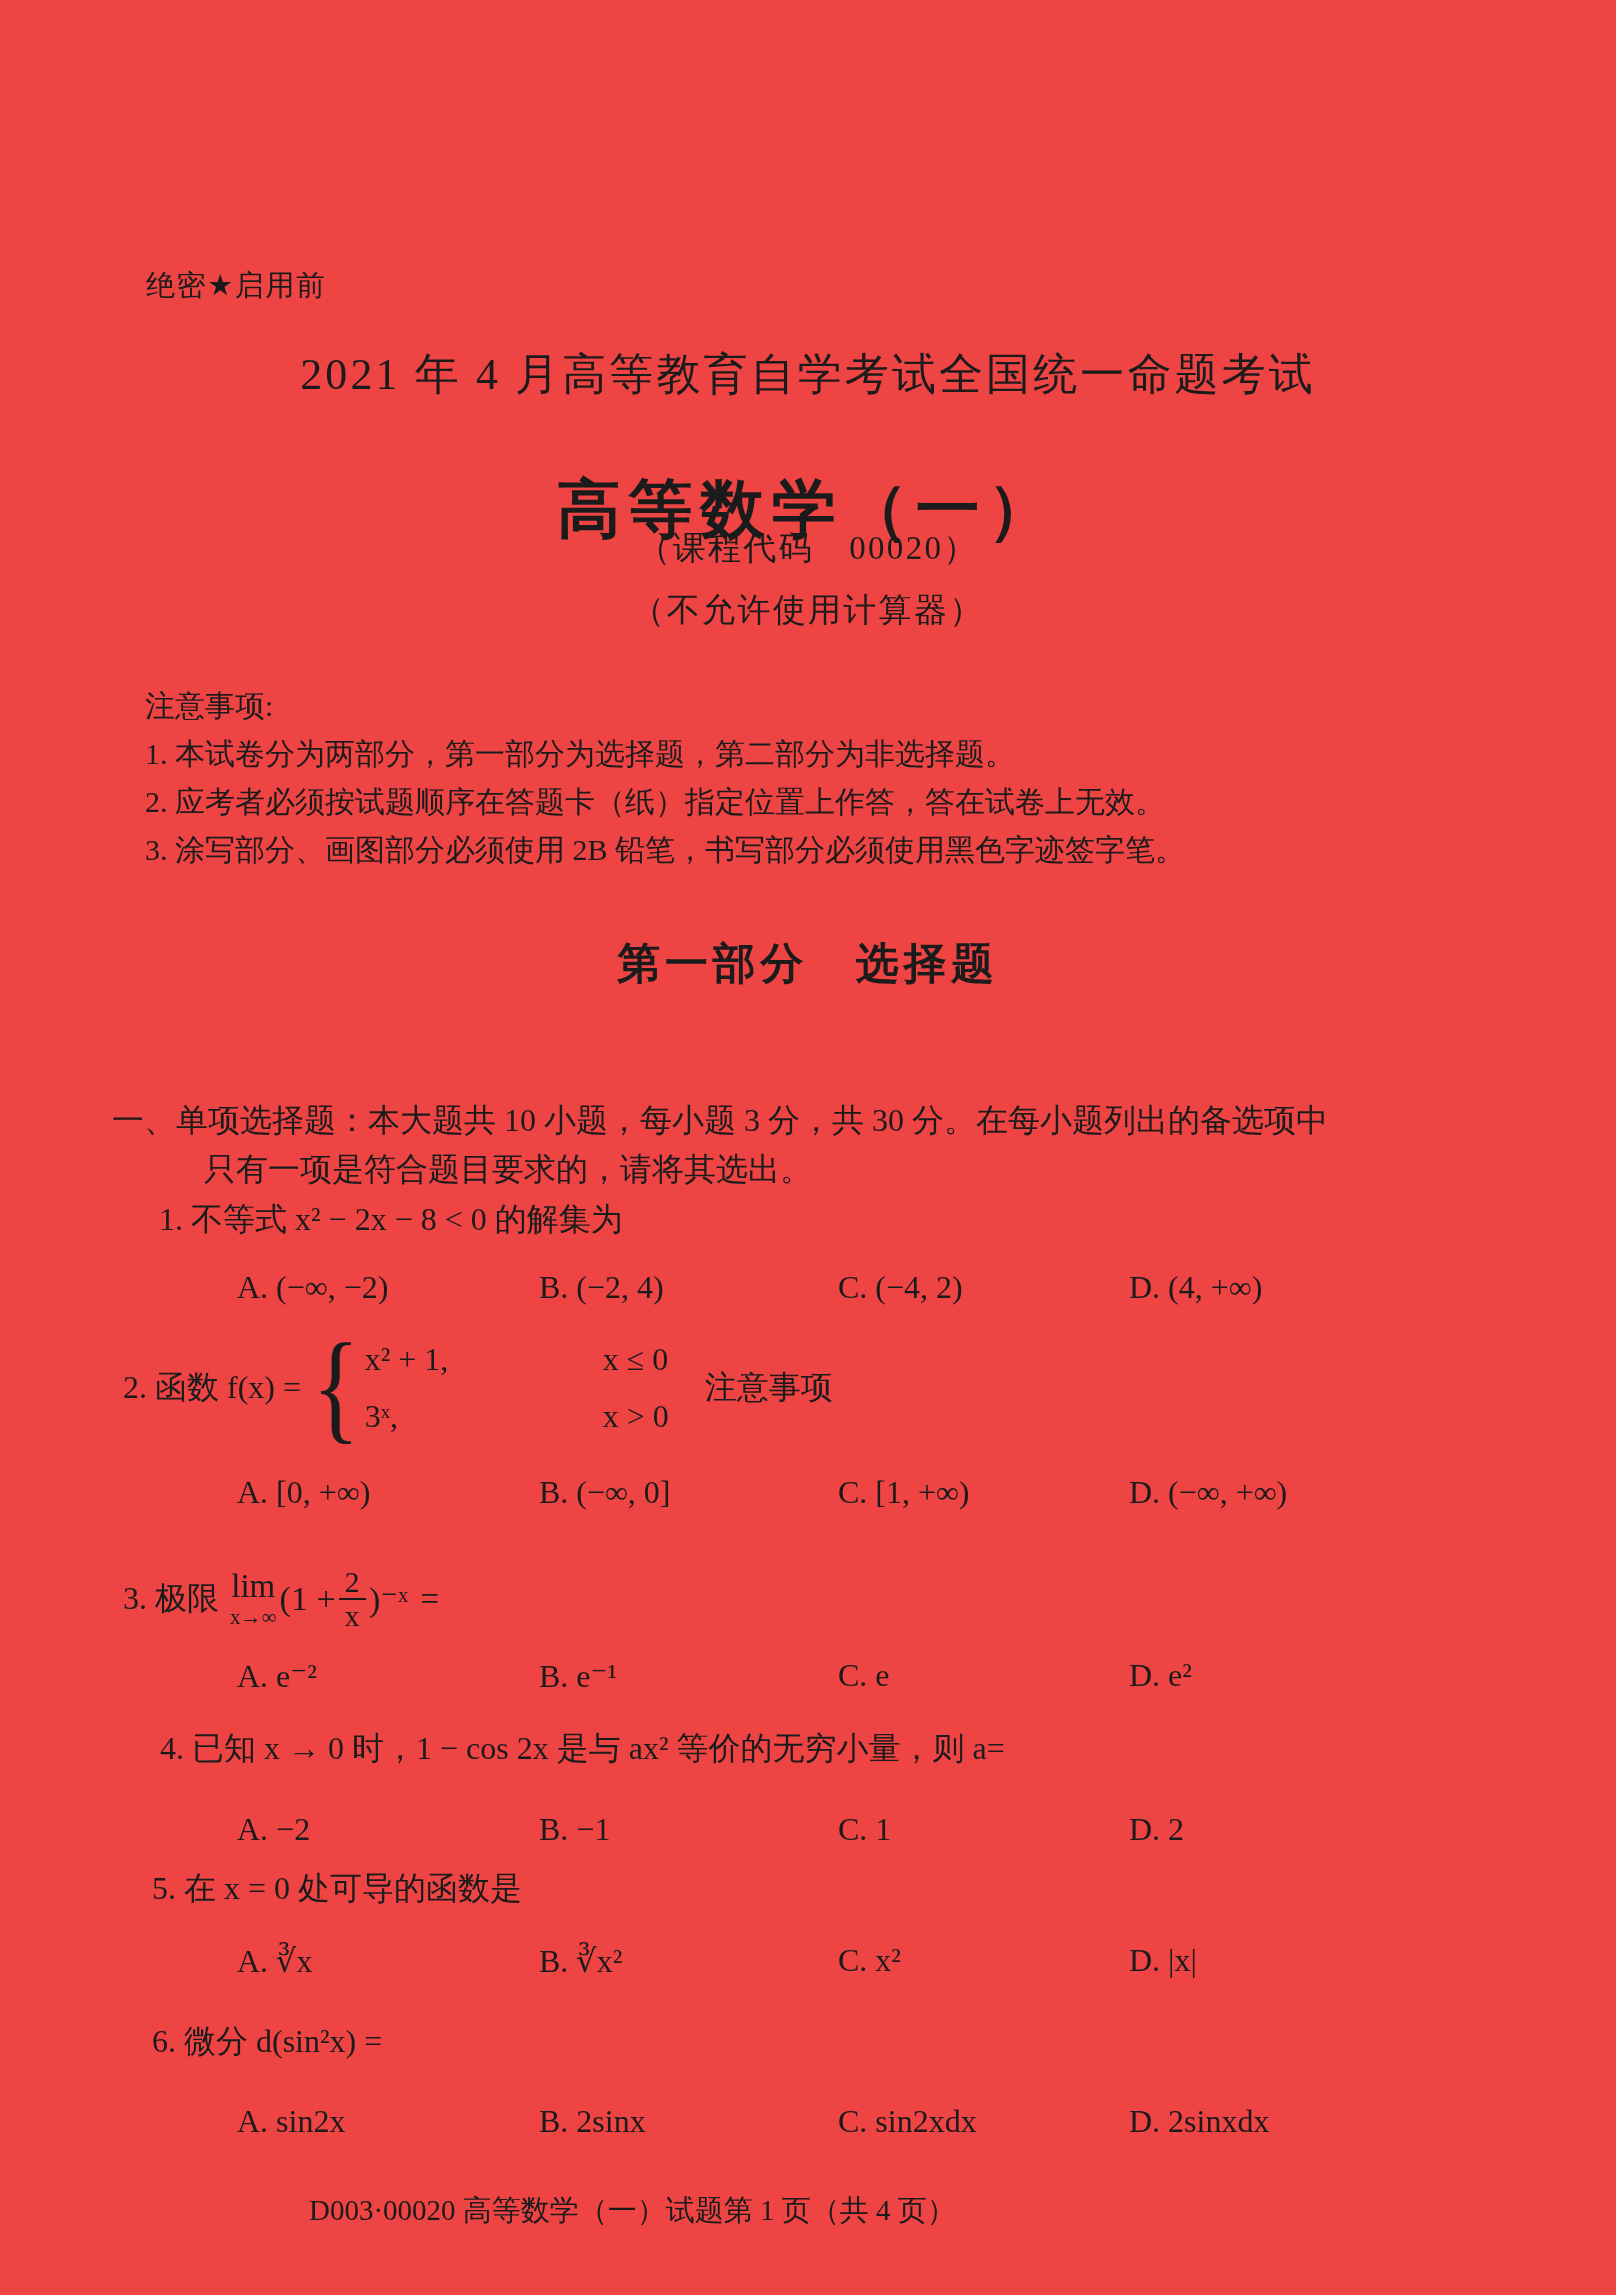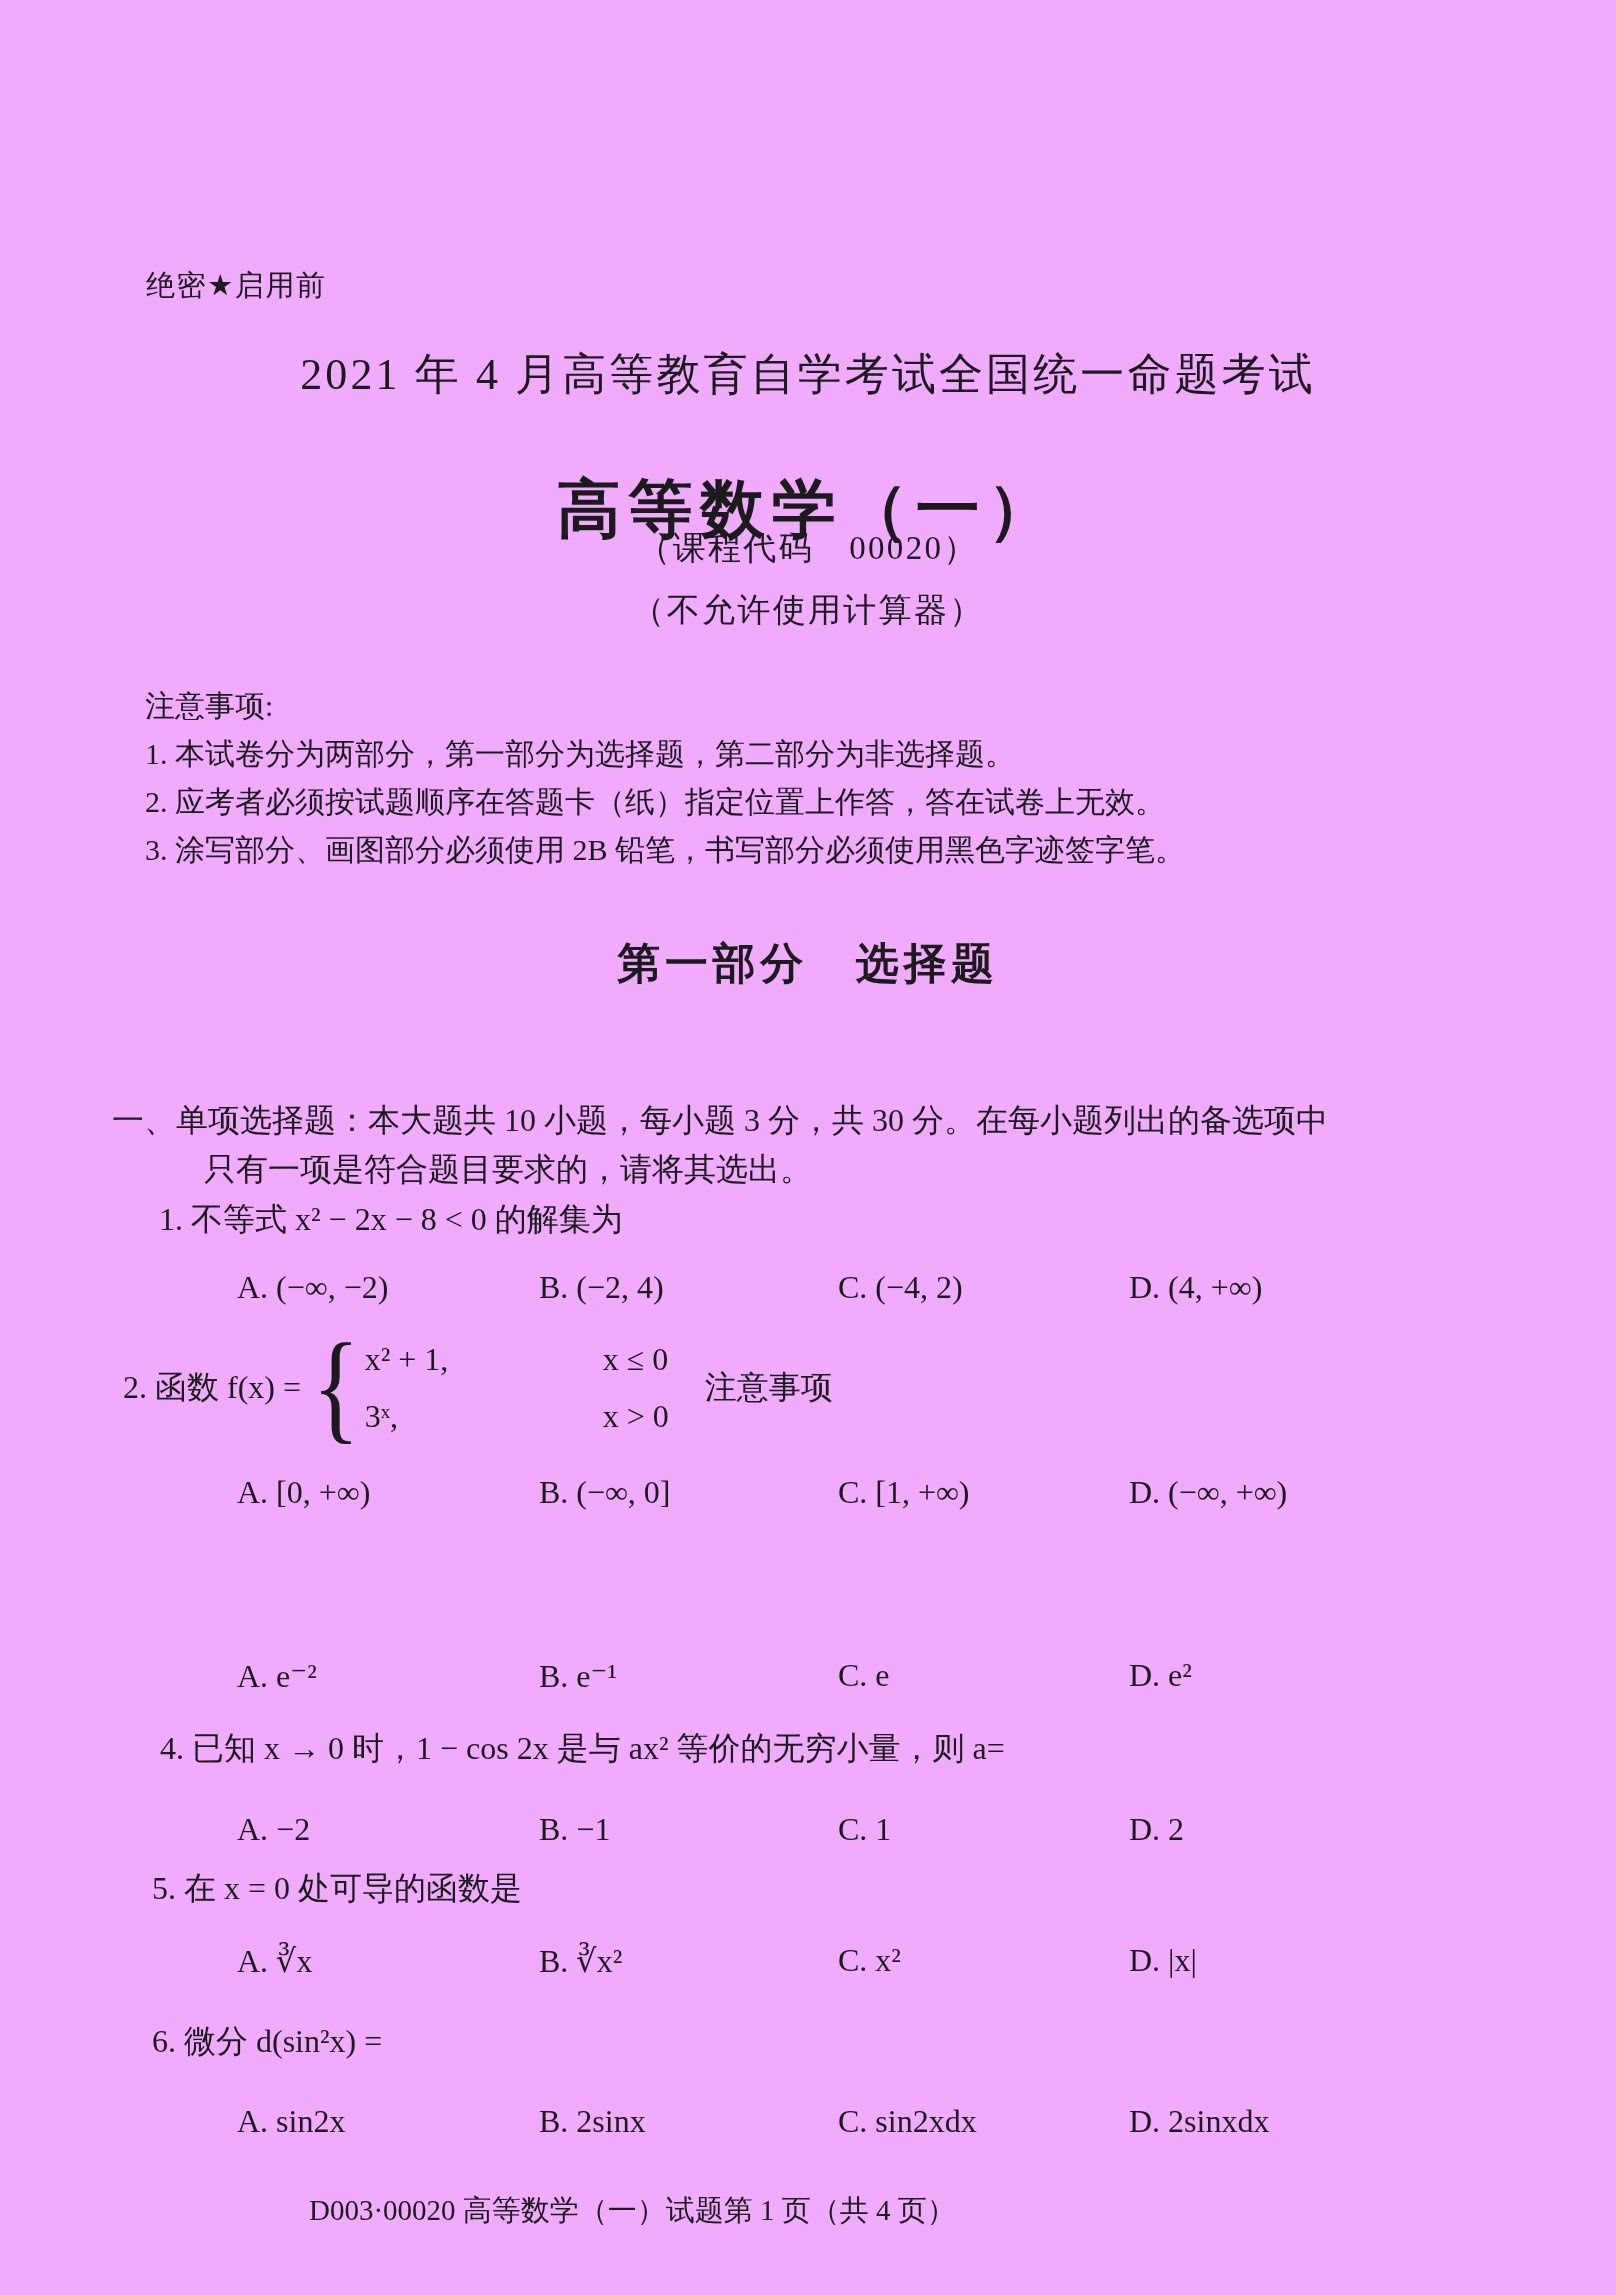--- a/index.html
+++ b/index.html
@@ -1,20 +1,20 @@
 <!DOCTYPE html>
 <html style="font-size:12.4px"><head>
 <meta charset="utf-8">
 <style>
   html, body { margin: 0; padding: 0; background: #ffffff; }
   .page {
     position: relative;
     width: 1616px;
     height: 2295px;
-    background: #f0abfc;
+    background: #ef4444;
     color: #1b1b1b;
     font-family: "Liberation Serif", "DejaVu Serif", "DejaVu Sans", serif;
     overflow: hidden;
   }
   .abs { position: absolute; line-height: 1.15; white-space: nowrap; }
   .center { left: 0; width: 100%; text-align: center; }
 
   .classification { font-size: 29px; letter-spacing: 1.6px; }
   .title1 { font-size: 44px; letter-spacing: 3.1px; font-weight: 500; }
   .title2 { font-size: 64px; font-weight: 700; letter-spacing: 7.8px; margin-top: 47px; }
@@ -111,20 +111,34 @@
     </span>
     <span class="q2-suffix">注意事项</span>
   </div>
   <div class="opts" style="top:1474px;">
     <span class="opt oa">A. [0, +∞)</span>
     <span class="opt ob">B. (−∞, 0]</span>
     <span class="opt oc">C. [1, +∞)</span>
     <span class="opt od">D. (−∞, +∞)</span>
   </div>
 
+  <div class="q3-row">
+    <span class="q3-prefix">3. 极限</span>
+    <span class="limstack">
+      <span class="lim">lim</span>
+      <span class="limsub">x→∞</span>
+    </span>
+    <span class="mtext">(1 +</span>
+    <span class="frac">
+      <span class="num">2</span>
+      <span class="den">x</span>
+    </span>
+    <span class="mtext">)⁻ˣ</span>
+    <span class="q3-eq">=</span>
+  </div>
   <div class="opts" style="top:1657px;">
     <span class="opt oa">A. e⁻²</span>
     <span class="opt ob">B. e⁻¹</span>
     <span class="opt oc">C. e</span>
     <span class="opt od">D. e²</span>
   </div>
 
   <div class="abs stem" style="left:132px; top:1730px;">4. 已知 x → 0 时，1 − cos 2x 是与 ax² 等价的无穷小量，则 a=</div>
   <div class="opts" style="top:1811px;">
     <span class="opt oa">A. −2</span>

